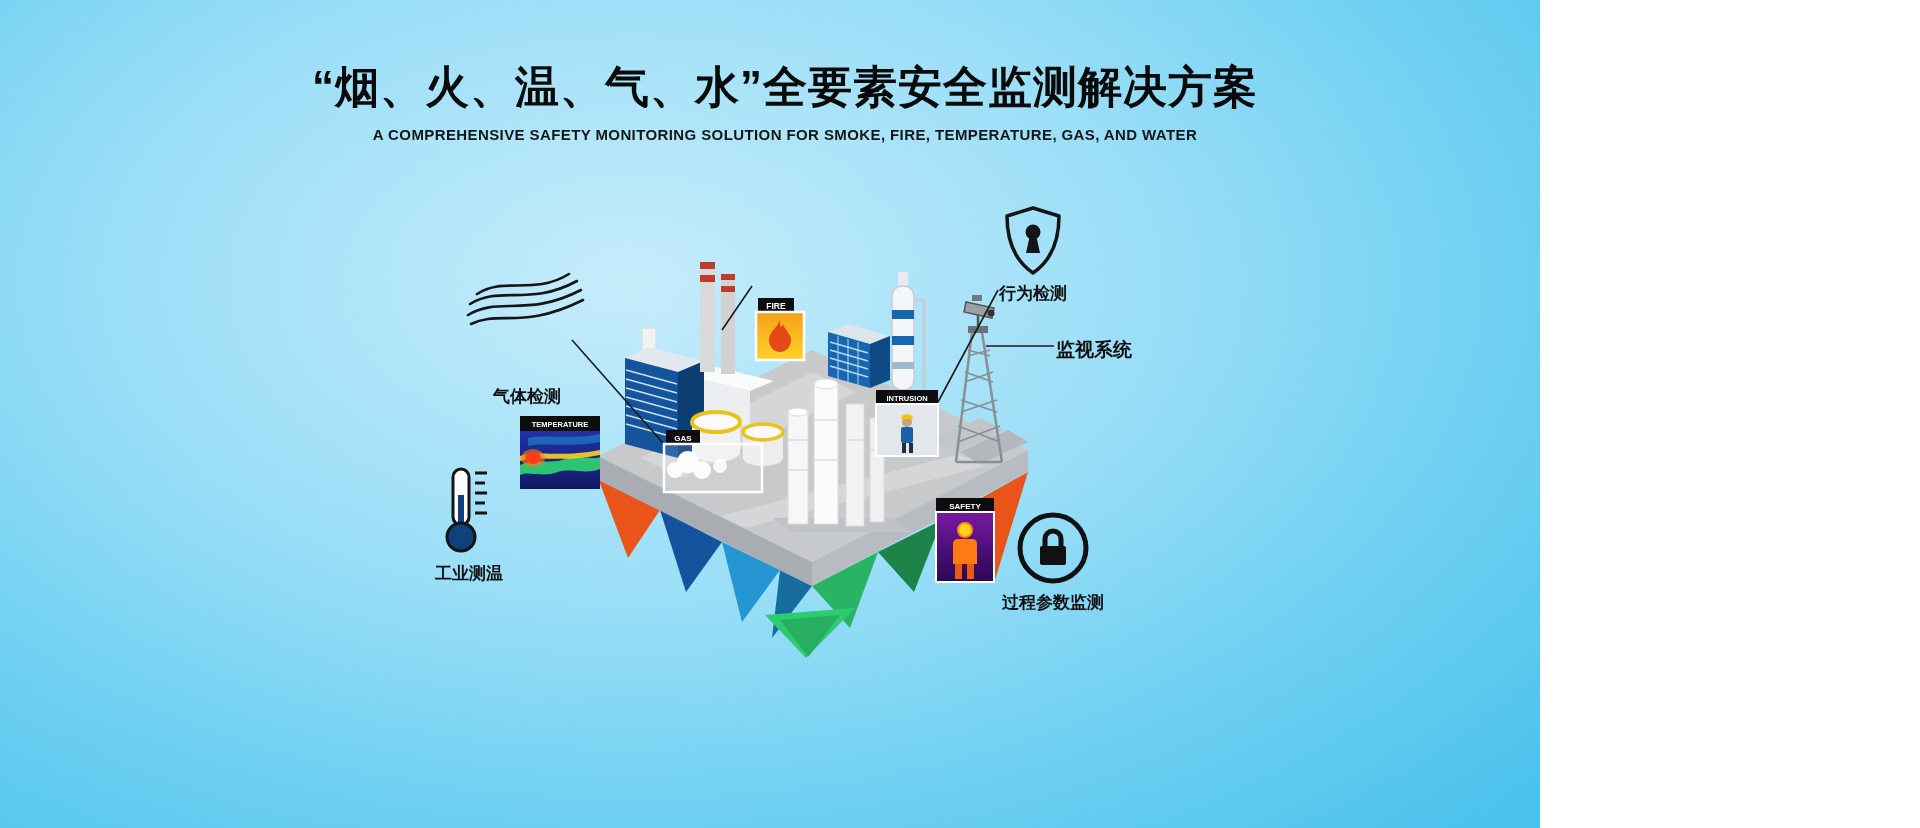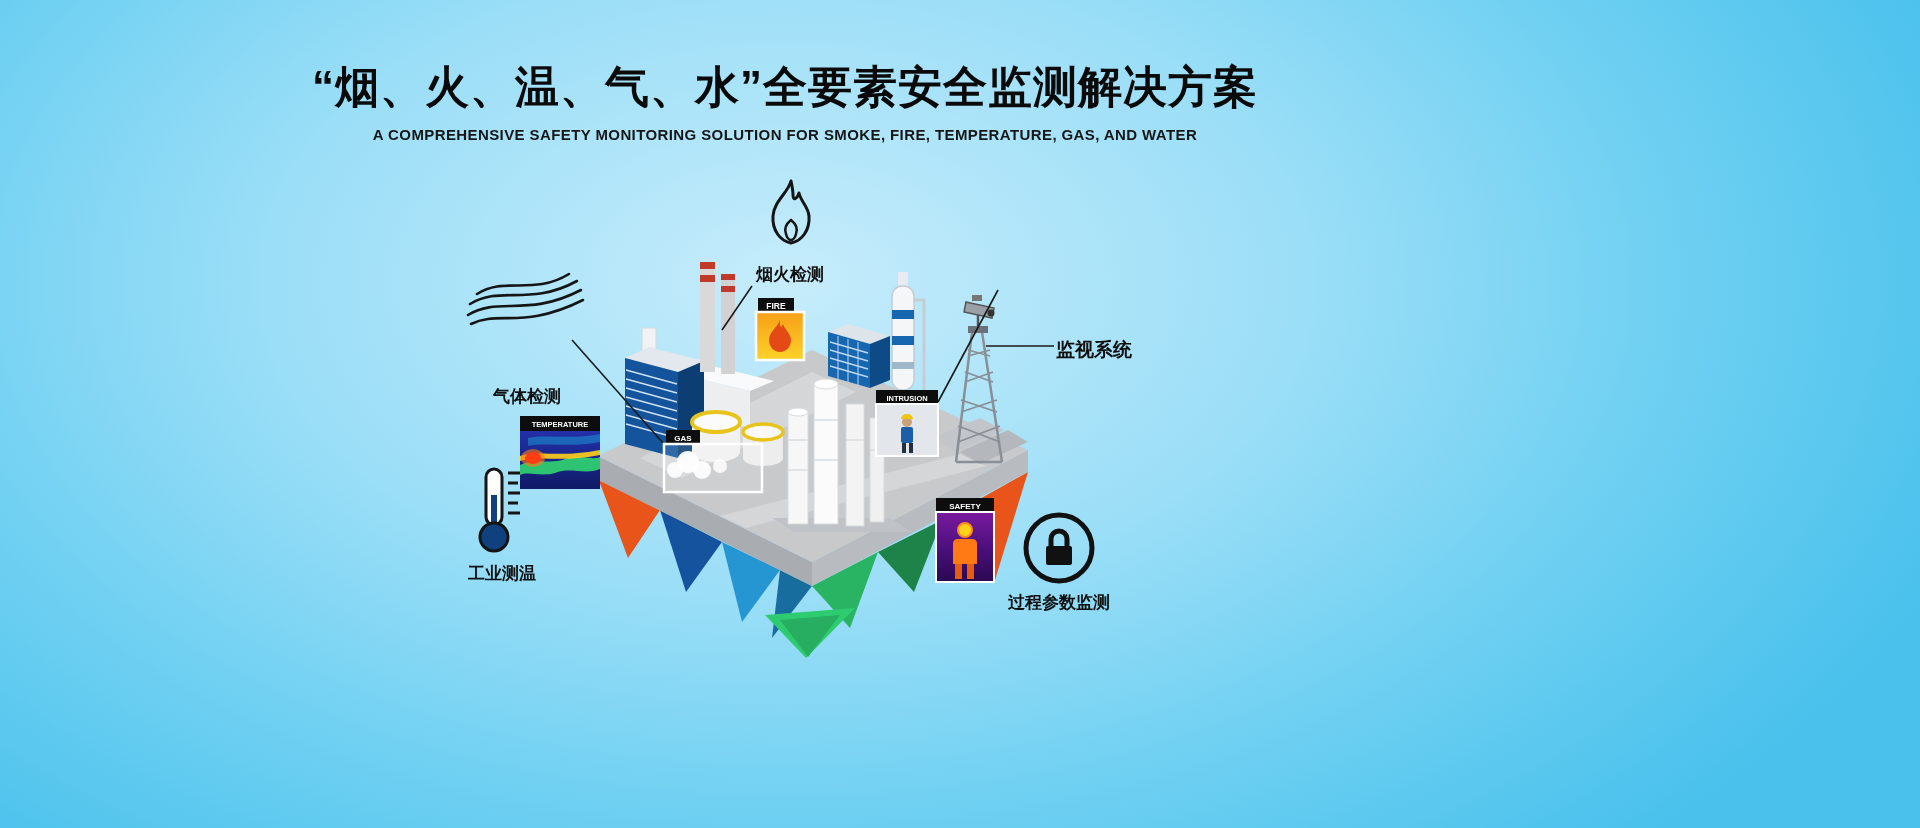--- a/index.html
+++ b/index.html
@@ -1,38 +1,38 @@
 <!DOCTYPE html>
 <html><head>
 <meta charset="utf-8">
 <style>
   * { margin:0; padding:0; box-sizing:border-box; }
   body { font-family:"Liberation Sans", sans-serif; }
   .hero{
-    position:relative; width:1920px; height:828px; overflow:hidden;
+    position:relative; width:1540px; height:828px; overflow:hidden;
     background: radial-gradient(1250px 760px at 41% 34%, #c6ecfb 0%, #9adef7 42%, #6fd0f2 70%, #49c1ec 100%);
   }
   .main-title{
     position:absolute; left:0; top:58px; width:1570px; text-align:center;
     font-size:44px; font-weight:bold; color:#0a0a0a; letter-spacing:1px;
   }
   .subtitle{
     position:absolute; left:0; top:126px; width:1570px; text-align:center;
     font-size:15px; font-weight:600; color:#161616; letter-spacing:.4px;
   }
   .scene-svg{ position:absolute; left:420px; top:160px; width:740px; height:560px; }
   .callout{ position:absolute; display:flex; flex-direction:column; align-items:center; }
   .callout-label{
     margin-top:5px; font-size:17px; font-weight:bold; color:#101010; white-space:nowrap;
   }
   .co-fire{ left:745px; top:178px; width:90px; }
   .co-behavior{ left:988px; top:205px; width:90px; }
   .co-gas{ left:462px; top:270px; width:130px;gap:48px; }
-  .co-thermo{ left:466px; top:465px; width:72px;text-align:center; }
-  .co-lock{ left:998px; top:510px; width:110px;margin-left:6px; }
+  .co-thermo{ left:433px; top:465px; width:72px;text-align:center; }
+  .co-lock{ left:998px; top:510px; width:110px; }
   .co-surv{ position:absolute; left:1056px; top:337px; font-size:19px; font-weight:bold; color:#101010; white-space:nowrap; }
   svg text{ font-family:"Liberation Sans", sans-serif; }
 </style>
 </head>
 <body>
 
 <div class="hero">
 
   <div class="main-title">“烟、火、温、气、水”全要素安全监测解决方案</div>
   <div class="subtitle">A COMPREHENSIVE SAFETY MONITORING SOLUTION FOR SMOKE, FIRE, TEMPERATURE, GAS, AND WATER</div>
@@ -192,28 +192,29 @@
       <rect x="516" y="352" width="58" height="70" fill="url(#gradSafety)" stroke="#ffffff" stroke-width="2"></rect>
       <g>
         <circle cx="545" cy="370" r="7" fill="#ffd21a" stroke="#ff8c1a" stroke-width="2"></circle>
         <path d="M533,404 L533,384 Q533,379 538,379 L552,379 Q557,379 557,384 L557,404 Z" fill="#ff7a14"></path>
         <rect x="535" y="404" width="7" height="15" fill="#e85c10"></rect>
         <rect x="547" y="404" width="7" height="15" fill="#e85c10"></rect>
       </g>
     </g>
   </svg>
 
-  <div class="callout co-fire">
-    <svg width="64" height="80" viewBox="0 0 64 80">
-      <path d="M33 3 C30 15 16 23 15 38 C14 52 22 63 33 65 C44 63 52 52 51 38 C50 28 43 24 41 15 C39 21 35 23 35 17 C35 12 34 8 33 3 Z" fill="none" stroke="#151515" stroke-width="3" stroke-linejoin="round"></path>
-      <path d="M33 42 C28 46 26 51 28 56 C29 60 31 62 33 62 C35 62 37 60 38 56 C40 51 38 46 33 42 Z" fill="none" stroke="#151515" stroke-width="2.5"></path>
-    </svg>
-    <div class="callout-label">烟火检测</div>
-  </div>
-
+
+  <div class="callout co-behavior">
+    <svg width="64" height="72" viewBox="0 0 64 72">
+      <path d="M32 3 L58 11 C58 35 51 55 32 68 C13 55 6 35 6 11 Z" fill="none" stroke="#151515" stroke-width="3.5" stroke-linejoin="round"></path>
+      <circle cx="32" cy="27" r="7.5" fill="#151515"></circle>
+      <path d="M28.5 32 L35.5 32 L39 48 L25 48 Z" fill="#151515"></path>
+    </svg>
+    <div class="callout-label">行为检测</div>
+  </div>
 
   <div class="co-surv">监视系统</div>
 
   <div class="callout co-gas">
     <svg width="124" height="62" viewBox="0 0 124 62">
       <g fill="none" stroke="#151515" stroke-width="2.6" stroke-linecap="round">
         <path d="M6 54 C34 40 58 60 118 30"></path>
         <path d="M3 45 C34 26 62 48 116 20"></path>
         <path d="M5 34 C36 15 64 37 112 11"></path>
         <path d="M12 24 C40 6 68 26 104 4"></path>

